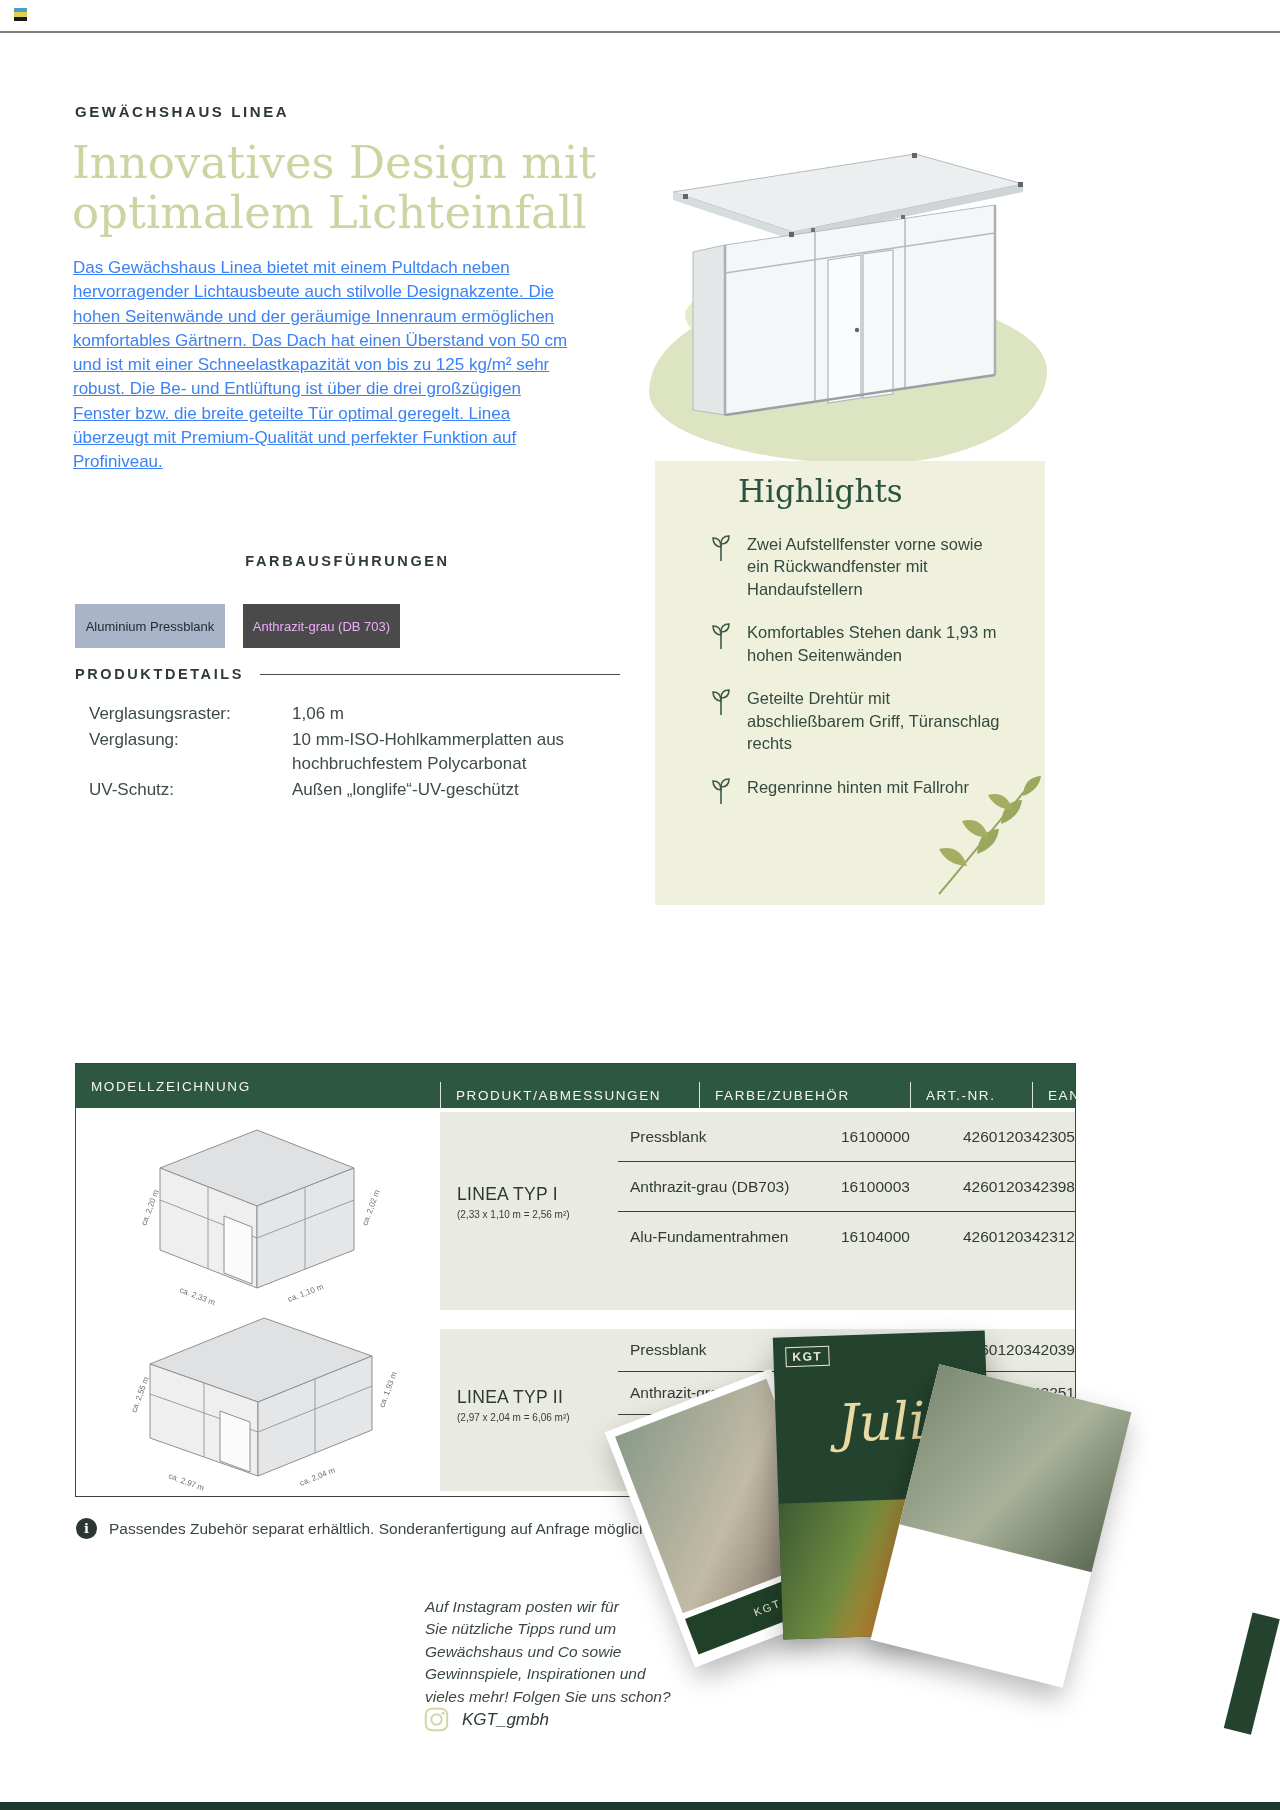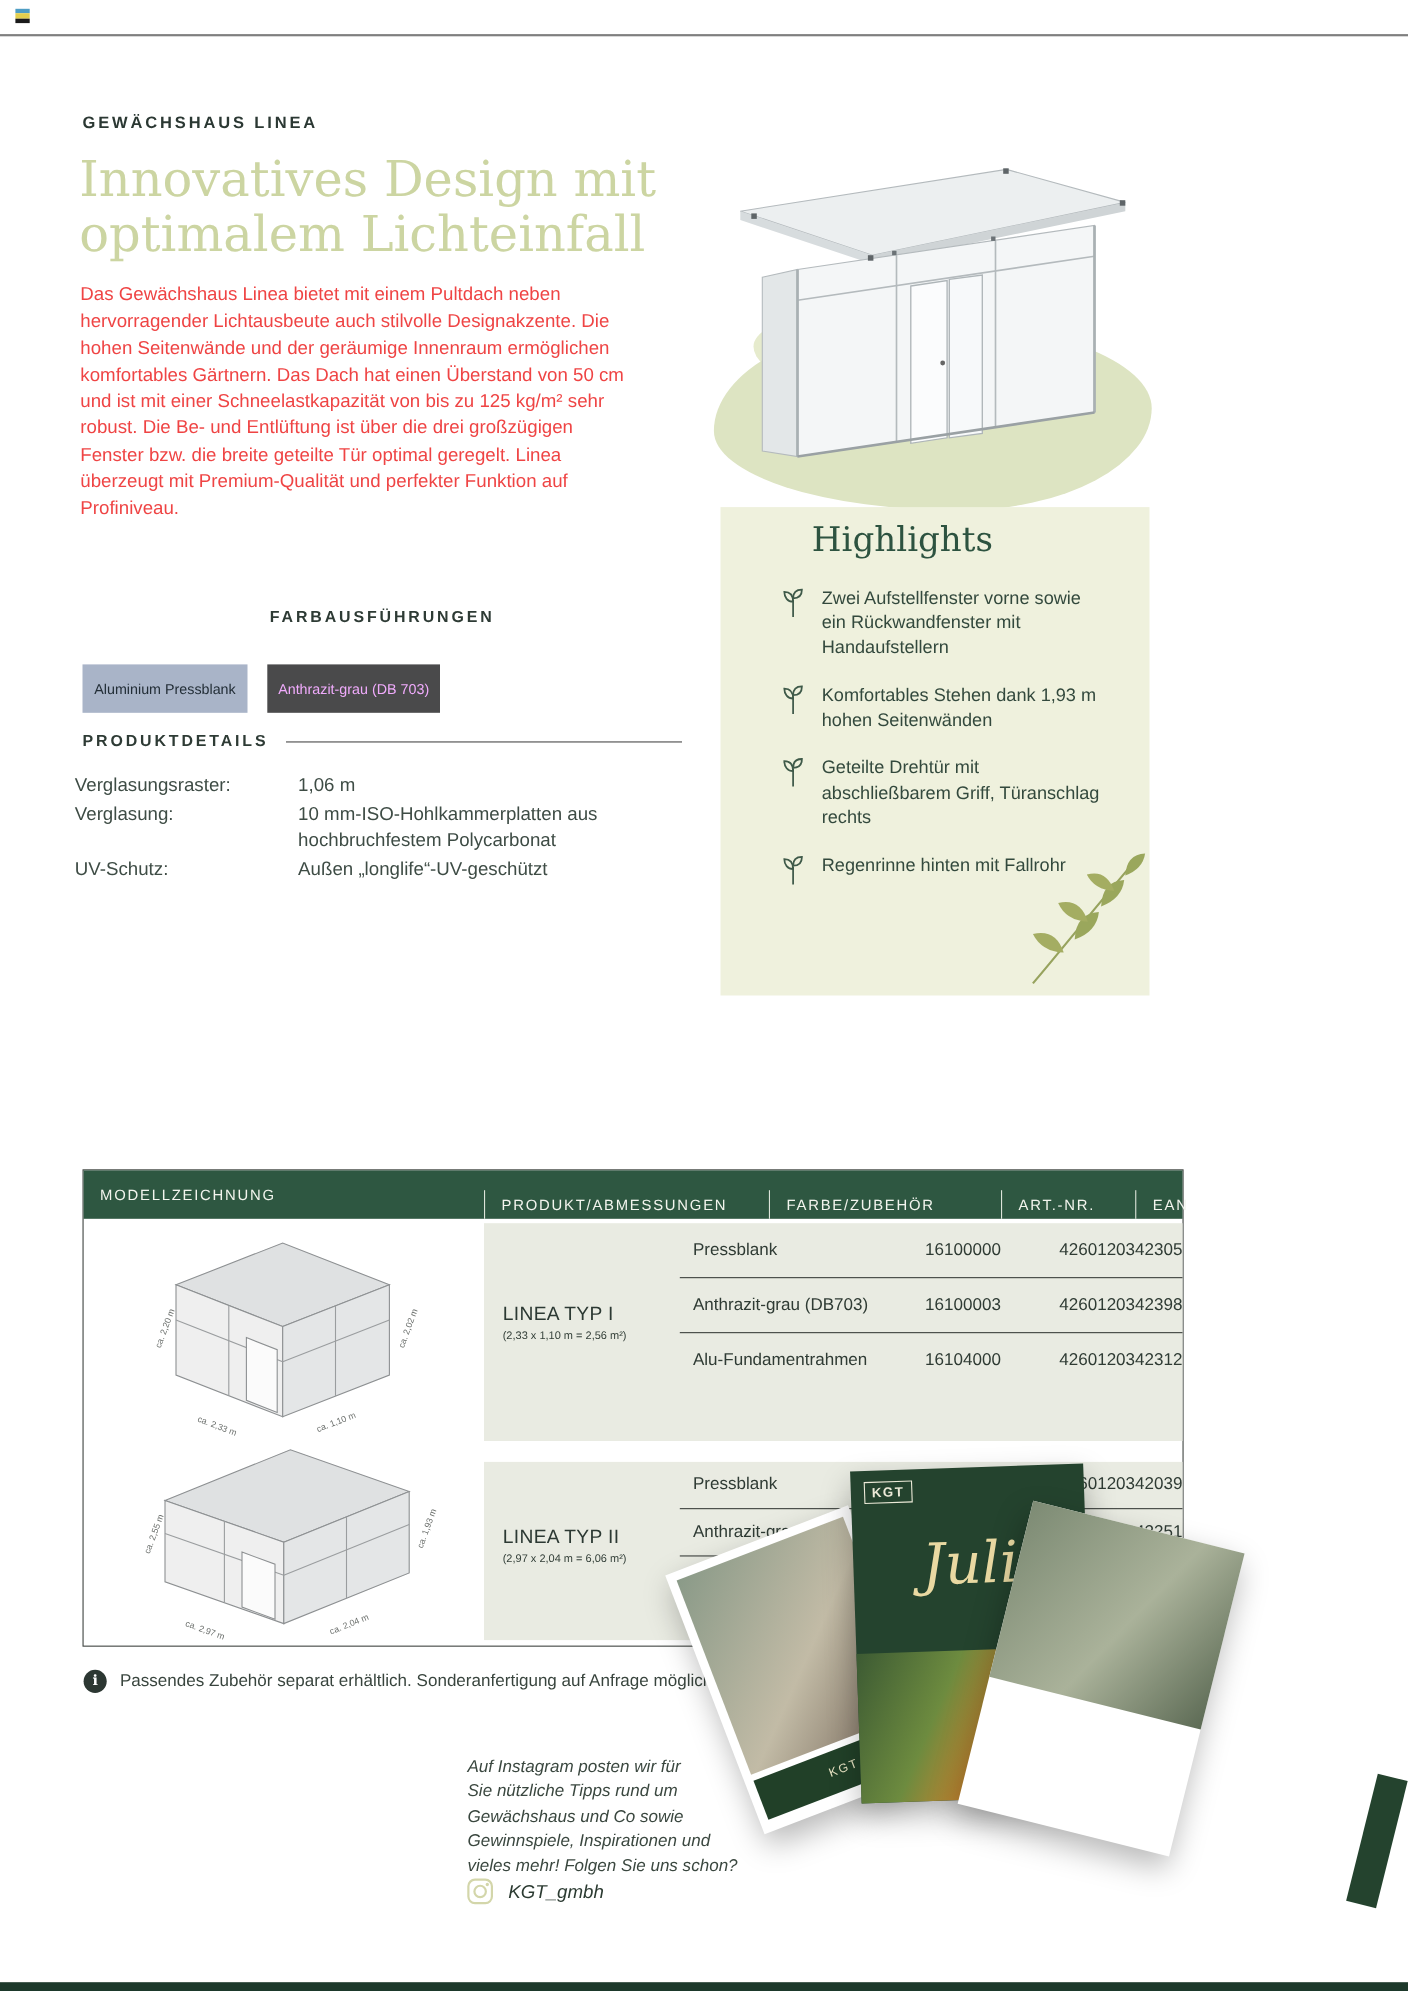--- a/index.html
+++ b/index.html
@@ -10,33 +10,33 @@
   .topline{position:absolute;left:0;top:31px;width:1280px;height:2px;background:#7f7f7f;}
   .regmark{position:absolute;left:14px;top:8px;width:13px;height:13px;display:flex;flex-direction:column;}
   .regmark div{flex:1;}
   .regmark .r1{background:#4e9dc4;} .regmark .r2{background:#e3cf4e;} .regmark .r3{background:#1a1a1a;}
 
   
   .kicker{position:absolute;left:75px;top:103px;font-size:15px;letter-spacing:2.6px;
           color:#2b3833;font-weight:600;}
   .title{position:absolute;left:72px;top:138px;font-family:"DejaVu Serif",serif;
          font-size:45px;line-height:1.12;color:#ccd5a2;font-weight:400;}
-  .intro{position:absolute;left:73px;top:256px;width:508px;font-size:17px;line-height:1.43;color:#ef4444;}
+  .intro{position:absolute;left:73px;top:256px;width:508px;font-size:17px;line-height:1.43;color:#3b82f6;text-decoration:underline;}
 
   .sec{position:absolute;left:75px;display:flex;align-items:center;width:545px;gap:16px;}
   .sec .t{font-size:14.5px;letter-spacing:2.6px;color:#2e3b35;font-weight:600;white-space:nowrap;}
   .sec .rule{flex:1;height:1px;background:#4a4a4a;}
   #sec-colors{top:553px;flex-direction:column;} #sec-details{top:666px;}
 
   .swatches{position:absolute;left:75px;top:604px;display:flex;gap:18px;justify-content:flex-end;}
   .swatch{height:44px;display:flex;align-items:center;justify-content:center;font-size:13px;}
   .swatch.s1{width:150px;background:#a9b4c8;color:#222d36;}
   .swatch.s2{width:157px;background:#4a4a4b;color:#f0abfc;}
 
-  .details{position:absolute;left:68px;top:702px;display:grid;grid-template-columns:203px 300px;
+  .details{position:absolute;left:89px;top:702px;display:grid;grid-template-columns:203px 300px;
            row-gap:3px;font-size:17px;line-height:1.38;color:#3e4c45;}
 
   
   .hero{position:absolute;left:655px;top:140px;width:390px;height:321px;}
   .blob{position:absolute;left:-6px;top:152px;width:398px;height:172px;background:#dde4c2;
         border-radius:47% 53% 44% 56% / 58% 46% 54% 42%;}
   .blob2{position:absolute;left:30px;top:130px;width:300px;height:90px;background:#e6ebcd;
          border-radius:60% 40% 55% 45% / 50% 60% 40% 50%;}
   .hero svg{position:absolute;left:10px;top:0;}
 

